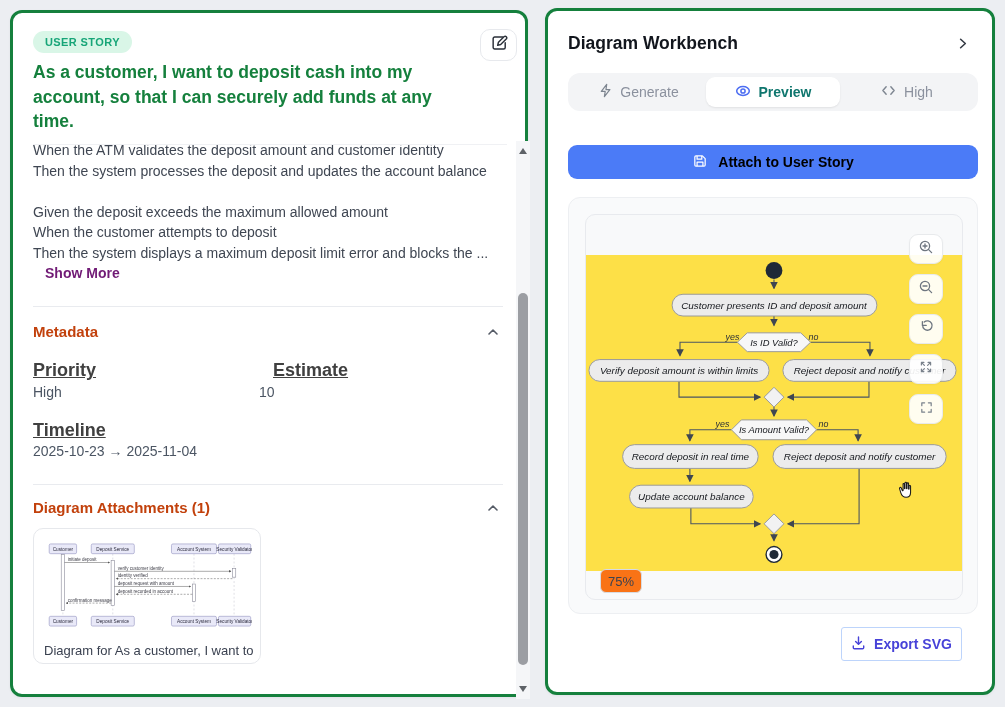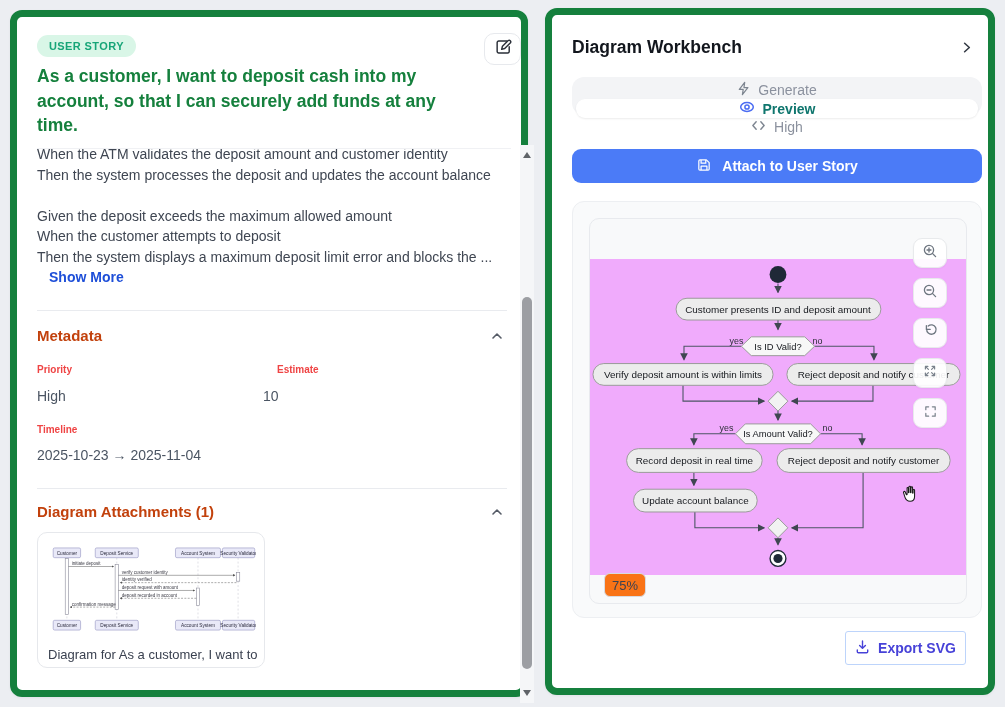--- a/index.html
+++ b/index.html
@@ -1,55 +1,55 @@
 <!DOCTYPE html>
 <html><head>
 <meta charset="utf-8">
 <style>
   * { margin:0; padding:0; box-sizing:border-box; }
   html,body { width:1005px; height:707px; }
   body { background:#eceef2; font-family:"Liberation Sans", sans-serif; position:relative; overflow:hidden; }
-  .card { position:absolute; background:#fff; border:7px solid #15803d; border-radius:12px; box-shadow:0 1px 3px rgba(16,24,40,.05); }
+  .card { position:absolute; background:#fff; border:3px solid #15803d; border-radius:12px; box-shadow:0 1px 3px rgba(16,24,40,.05); }
   #story-card { left:10px; top:10px; width:518px; height:687px; }
   #workbench-card { left:545px; top:8px; width:450px; height:687px; }
 
   
   .badge { position:absolute; left:20px; top:18px; height:22px; line-height:22px; padding:0 12px; background:#d9f6e7; color:#17a578; font-size:11px; font-weight:bold; letter-spacing:.4px; border-radius:11px; }
   .edit-btn { position:absolute; left:467px; top:16px; width:37px; height:32px; background:#fff; border:1px solid #e7e9ed; border-radius:10px; display:flex; align-items:center; justify-content:center; cursor:pointer; }
   .story-title { position:absolute; left:20px; top:47px; width:424px; font-size:17.5px; line-height:24.5px; font-weight:bold; color:#15803d; }
   .desc-wrap { position:absolute; left:20px; top:131px; width:474px; height:148px; overflow:hidden; border-top:1px solid #f0f1f4; }
   .desc-inner { margin-top:-5px; }
   .desc-line { font-size:14px; line-height:20.5px; min-height:20.5px; color:#3f4652; white-space:nowrap; }
-  .show-more { position:absolute; left:32px; top:252px; font-size:14px; font-weight:600; color:#1d4ed8; cursor:pointer; }
+  .show-more { position:absolute; left:32px; top:252px; font-size:14px; font-weight:600; color:#701a75; cursor:pointer; }
   .divider { position:absolute; left:20px; width:470px; height:1px; background:#e9ebef; }
   .sec-head { position:absolute; left:20px; font-size:15px; font-weight:bold; color:#c2410c; }
   .chev-btn { position:absolute; left:470px; width:20px; height:20px; display:flex; align-items:center; justify-content:center; cursor:pointer; }
-  .meta-label { position:absolute; font-size:10px; font-weight:bold; color:#ef4444; }
+  .meta-label { position:absolute; font-size:18px; font-weight:bold; color:#404040;text-decoration:underline; }
   .meta-value { position:absolute; font-size:14px; color:#4b5563; }
   .attach-card { position:absolute; left:20px; top:515px; width:228px; height:136px; background:#fff; border:1px solid #e6e8ec; border-radius:10px; cursor:pointer; }
   .thumb { position:absolute; left:10px; top:11px; width:208px; height:90px; background:#fff; }
   .thumb-caption { position:absolute; left:10px; top:114px; width:210px; font-size:13px; color:#3a4150; white-space:nowrap; overflow:hidden; }
 
   
   .sb-track { position:absolute; left:503px; top:128px; width:14px; height:558px; background:#f5f6f8; }
   .sb-up, .sb-down { position:absolute; left:3px; width:0; height:0; border-left:4px solid transparent; border-right:4px solid transparent; cursor:pointer; }
   .sb-up { top:7px; border-bottom:6px solid #5f6368; }
   .sb-down { bottom:7px; border-top:6px solid #5f6368; }
   .sb-thumb { position:absolute; left:2px; top:152px; width:10px; height:372px; background:#9c9ea3; border-radius:5px; cursor:pointer; }
 
   
   .wb-title { position:absolute; left:20px; top:22px; font-size:17.5px; font-weight:bold; color:#12161d; }
   .wb-chevron { position:absolute; left:405px; top:25px; width:18px; height:18px; display:flex; align-items:center; justify-content:center; cursor:pointer; }
-  .tabbar { position:absolute; left:20px; top:62px; width:410px; height:38px; background:#f3f4f6; border-radius:12px; display:flex; padding:4px;flex-direction:column; }
+  .tabbar { position:absolute; left:20px; top:62px; width:410px; height:38px; background:#f3f4f6; border-radius:12px; display:flex; padding:4px; }
   .tab { flex:1; display:flex; align-items:center; justify-content:center; gap:8px; font-size:14px; color:#8b919e; border-radius:9px; cursor:pointer; }
   .tab.active { background:#fff; color:#0f766e; font-weight:600; box-shadow:0 1px 2px rgba(0,0,0,.08); }
-  .attach-btn { position:absolute; left:20px; top:134px; width:410px; height:34px; background:#4b7bf7; border:none; border-radius:9px; color:#ffffff; font-size:14px; font-weight:600; display:flex; align-items:center; justify-content:center; gap:10px; cursor:pointer; font-family:inherit; }
+  .attach-btn { position:absolute; left:20px; top:134px; width:410px; height:34px; background:#4b7bf7; border:none; border-radius:9px; color:#000000; font-size:14px; font-weight:600; display:flex; align-items:center; justify-content:center; gap:10px; cursor:pointer; font-family:inherit; }
   .preview-card { position:absolute; left:20px; top:186px; width:410px; height:417px; background:#f9fafb; border:1px solid #edeff2; border-radius:12px; }
   .viewport { position:absolute; left:16px; top:16px; width:378px; height:386px; background:#f8f9fa; border:1px solid #e8eaee; border-radius:10px; overflow:hidden; cursor:grab; }
-  .svg-stage { position:absolute; left:0; top:40px; width:376px; height:316px; background:#f0abfc; }
+  .svg-stage { position:absolute; left:0; top:40px; width:376px; height:316px; background:#fde047;font-style:italic; }
   .zoom-btn { position:absolute; left:340px; width:34px; height:30px; background:rgba(255,255,255,.92); border:1px solid #e8eaec; border-radius:9px; display:flex; align-items:center; justify-content:center; cursor:pointer; box-shadow:0 1px 2px rgba(0,0,0,.04); }
   .zoom-badge { position:absolute; left:31px; top:371px; width:42px; height:24px; background:#f97316; border:1px solid #d8dbe1; border-radius:6px; font-size:13px; color:#3c4250; display:flex; align-items:center; justify-content:center; }
   .cursor-hand { position:absolute; left:326px; top:280px; width:24px; height:24px; pointer-events:none; }
   .export-btn { position:absolute; left:293px; top:616px; width:121px; height:34px; background:#fff; border:1px solid #bdd4fb; border-radius:3px; color:#4742d8; font-size:14px; font-weight:600; display:flex; align-items:center; justify-content:center; gap:8px; cursor:pointer; font-family:inherit; }
 
   svg text { font-family:"Liberation Sans", sans-serif; }
   .flow-node-text { font-size:10px; fill:#15181d; }
   .flow-dec-text { font-size:9.5px; fill:#15181d; }
   .flow-edge-label { font-size:9px; fill:#2b2f36; }
   .seq-part-text { font-size:4.8px; fill:#2a2a3c; }

